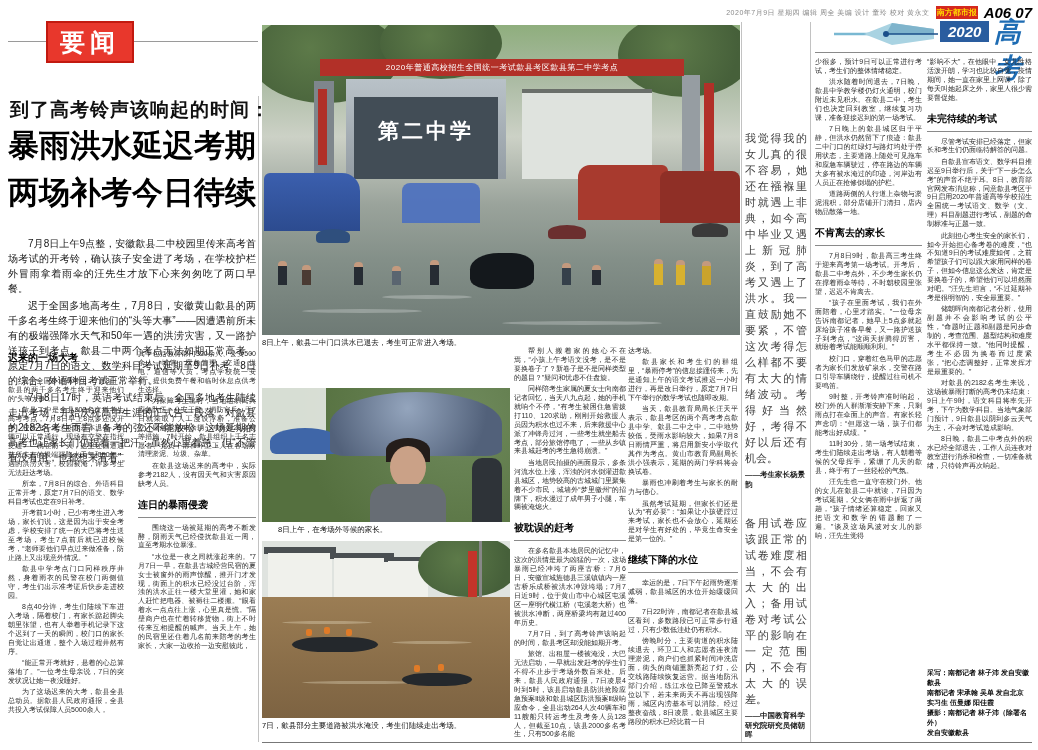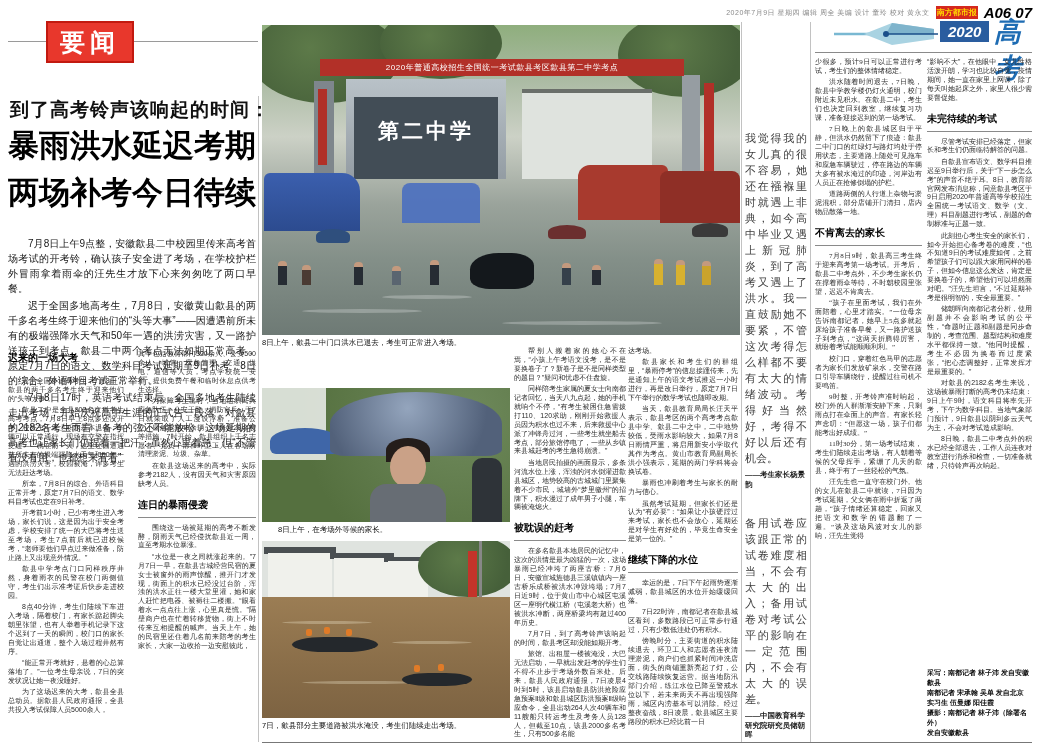--- a/index.html
+++ b/index.html
@@ -34,21 +34,21 @@
   .intro{position:absolute;left:8px;top:236px;width:248px;}
   .intro p{font-size:10px;line-height:15px;margin:0 0 2px;text-align:justify;text-indent:2em;
            color:#161616;font-weight:500;}
 
   
   .ncol{position:absolute;overflow:hidden;}
   .c-l1{left:8px;top:350px;width:116px;height:392px;}
   .c-l2{left:138px;top:350px;width:118px;height:392px;}
   .c-ma{left:514px;top:347px;width:112px;height:395px;}
   .c-mb{left:628px;top:347px;width:110px;height:395px;}
-  .c-r1{left:815px;top:58px;width:107px;height:684px;font-family:Liberation Serif, serif;}
+  .c-r1{left:815px;top:58px;width:107px;height:684px;}
   .c-r2{left:927px;top:58px;width:105px;height:684px;position:absolute;}
   .bp{font-size:7px;line-height:8.9px;text-align:justify;color:#2a2a2a;margin:0 0 2.5px;text-indent:2em;}
   .bp.cont{text-indent:0;}
   .colhead{font-size:10px;font-weight:800;color:#000;border-bottom:1px solid #8a8a8a;
            padding:3px 0 5px;margin:6px 0 6px;}
   .colhead.first{margin-top:0;padding-top:1px;}
 
   
   .cap{position:absolute;font-size:7.5px;line-height:9px;color:#0f0f0f;}
 

